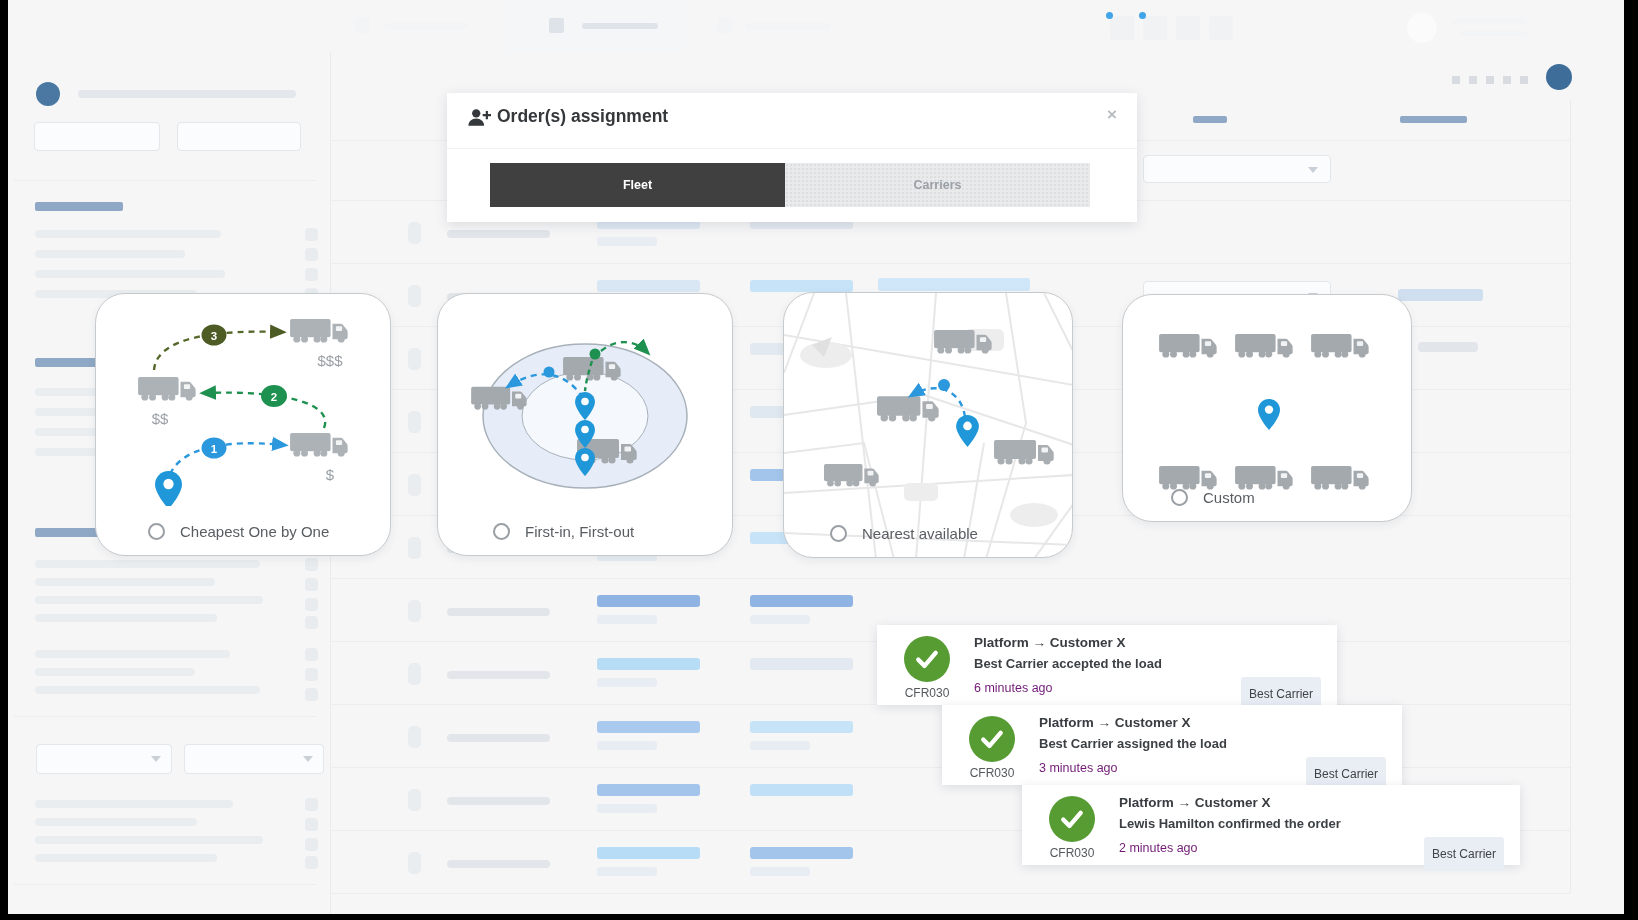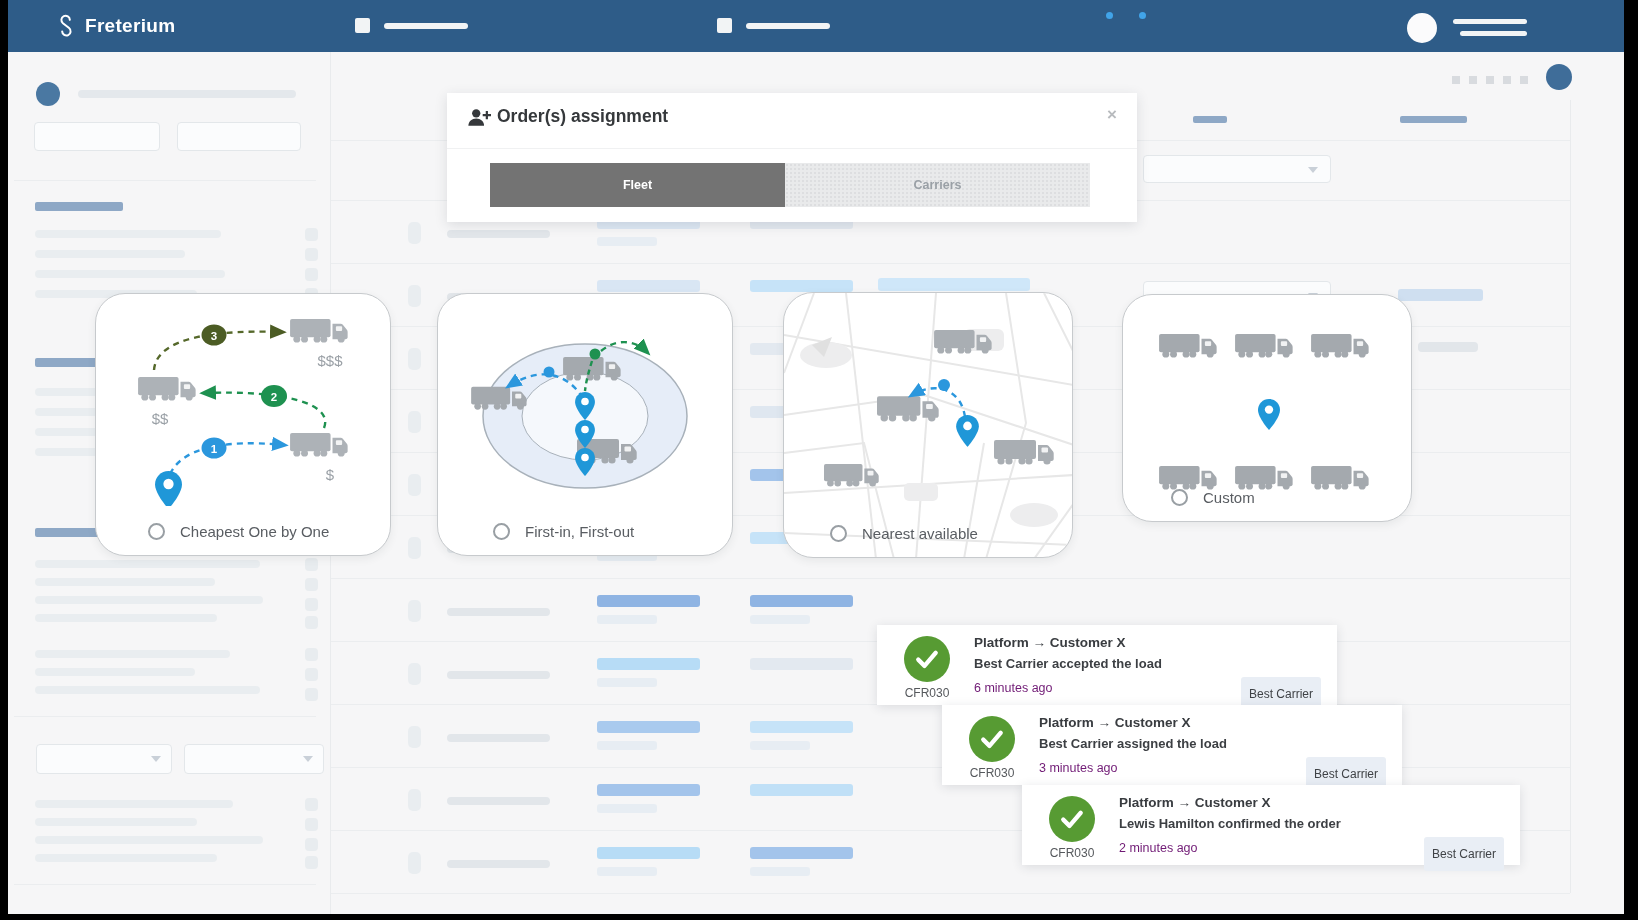--- a/index.html
+++ b/index.html
@@ -25,21 +25,21 @@
   .sk-pill{position:absolute;width:13px;height:22px;border-radius:5px;background:#e9edf0;}
   .caret{position:absolute;width:0;height:0;border-left:5px solid transparent;border-right:5px solid transparent;border-top:6px solid #c9d0d8;}
   .hline{position:absolute;height:1px;background:#ebedef;}
   .vline{position:absolute;width:1px;background:#e9ebed;}
   
   .modal{position:absolute;left:447px;top:93px;width:690px;height:129px;background:#fff;box-shadow:0 3px 12px rgba(40,50,60,.13);z-index:20;}
   .modal-title{position:absolute;left:50px;top:13px;font-size:17.5px;font-weight:700;color:#35383b;}
   .modal-close{position:absolute;right:20px;top:12px;font-size:17px;font-weight:700;color:#b8bbbe;cursor:pointer;}
   .modal-divider{position:absolute;left:0;top:55px;width:100%;height:1px;background:#f0f1f2;}
   .tab{position:absolute;top:70px;height:44px;display:flex;align-items:center;justify-content:center;font-size:12.5px;font-weight:700;cursor:pointer;}
-  .tab-active{left:43px;width:295px;background:#737373;color:#fff;}
+  .tab-active{left:43px;width:295px;background:#404040;color:#fff;}
   .tab-inactive{left:338px;width:305px;background:#e9eaeb;color:#9aa0a6;
     background-image:radial-gradient(circle,#dddee0 .8px,transparent .9px);background-size:4px 4px;}
   
   .opt-card{position:absolute;width:296px;height:263px;background:#fff;border:1.5px solid #c7cacd;border-radius:30px;box-shadow:0 3px 9px rgba(50,60,70,.08);z-index:10;overflow:hidden;}
   .opt-label{position:absolute;bottom:15px;display:flex;align-items:center;gap:15px;}
   .radio{width:17px;height:17px;border:2px solid #999fa4;border-radius:50%;background:#fff;flex:none;}
   .opt-text{font-size:15px;color:#595d62;}
   svg text{font-family:"Liberation Sans",sans-serif;}
   
   .toast{position:absolute;background:#fff;box-shadow:0 2px 10px rgba(40,50,60,.13);z-index:30;}
@@ -86,28 +86,20 @@
           <path d="M0,0 L7,3 L0,6 z" fill="#1e9150"></path>
         </marker>
       <marker id="ah-olive" markerWidth="8" markerHeight="8" refX="5" refY="3" orient="auto">
           <path d="M0,0 L7,3 L0,6 z" fill="#4c5c24"></path>
         </marker>
     </defs>
   </svg>
 
   <div class="app-bg"></div>
 
-  <nav class="topbar">
-    <div class="logo">
-      <svg width="20" height="26" viewBox="0 0 26 30">
-        <path d="M18 7 a5.5 5.5 0 1 0 -9 4.4 l8 6.2 a5.5 5.5 0 1 1 -9 4.4" fill="none" stroke="#fff" stroke-width="2.6" stroke-linecap="round"></path>
-      </svg>
-      <span class="logo-text">Freterium</span>
-    </div>
-  </nav>
   <span class="nav-sq" style="left:355px;top:18px;z-index:6"></span>
   <span class="nav-bar" style="left:384px;top:23px;width:84px;z-index:6"></span>
   <div class="nav-activetab">
     <span class="nav-sq" style="left:44px;top:18px;background:#dee3e9"></span>
     <span class="nav-bar" style="left:77px;top:23px;width:76px;background:#dee3e9"></span>
   </div>
   <span class="nav-sq" style="left:717px;top:18px;z-index:6"></span>
   <span class="nav-bar" style="left:746px;top:23px;width:84px;z-index:6"></span>
   <span class="nav-icon" style="left:1110px"></span>
   <span class="nav-icon" style="left:1143px"></span>

